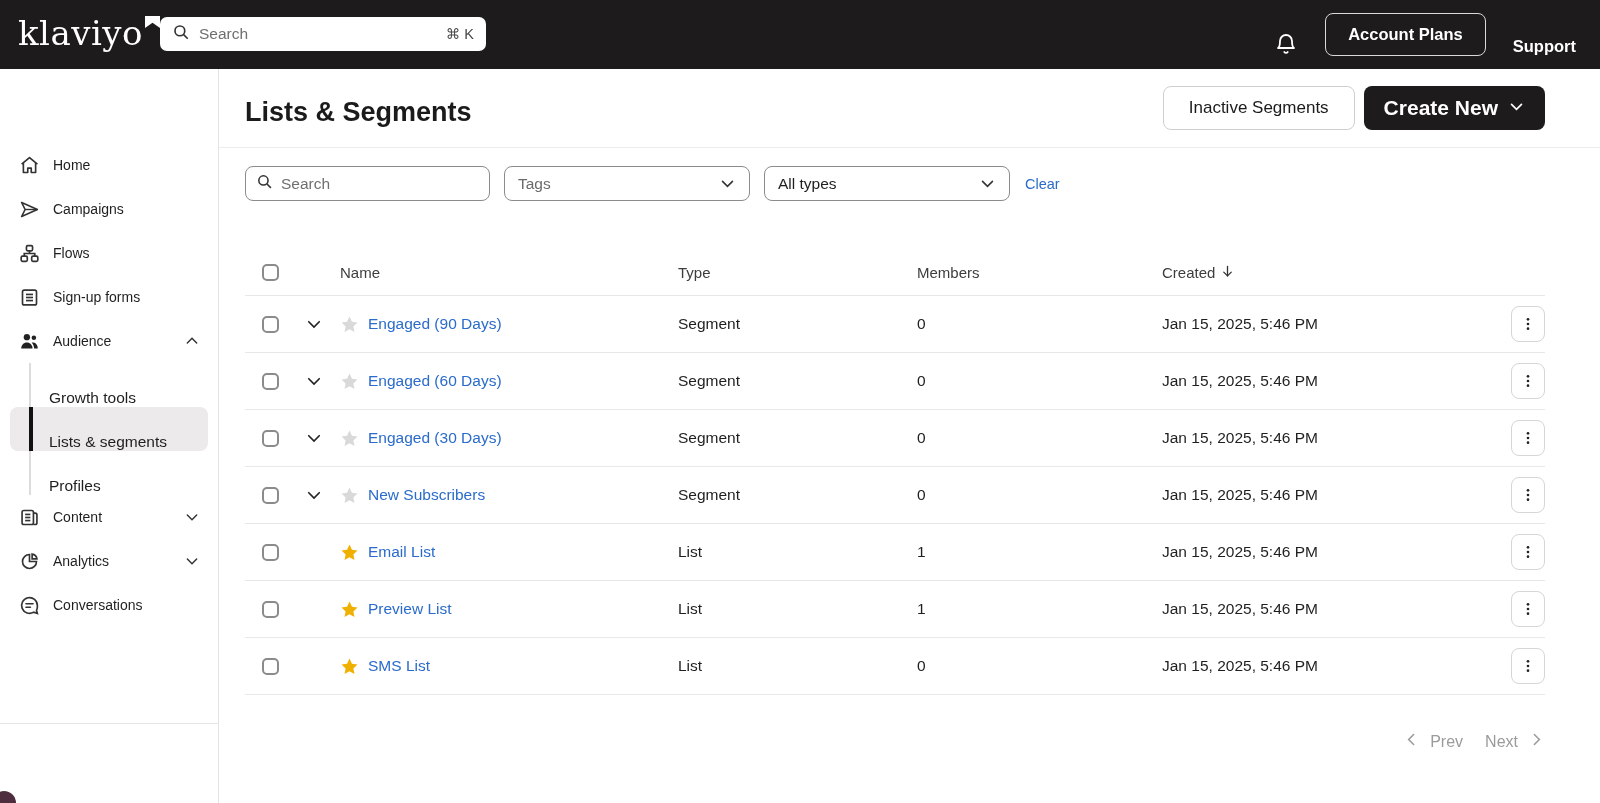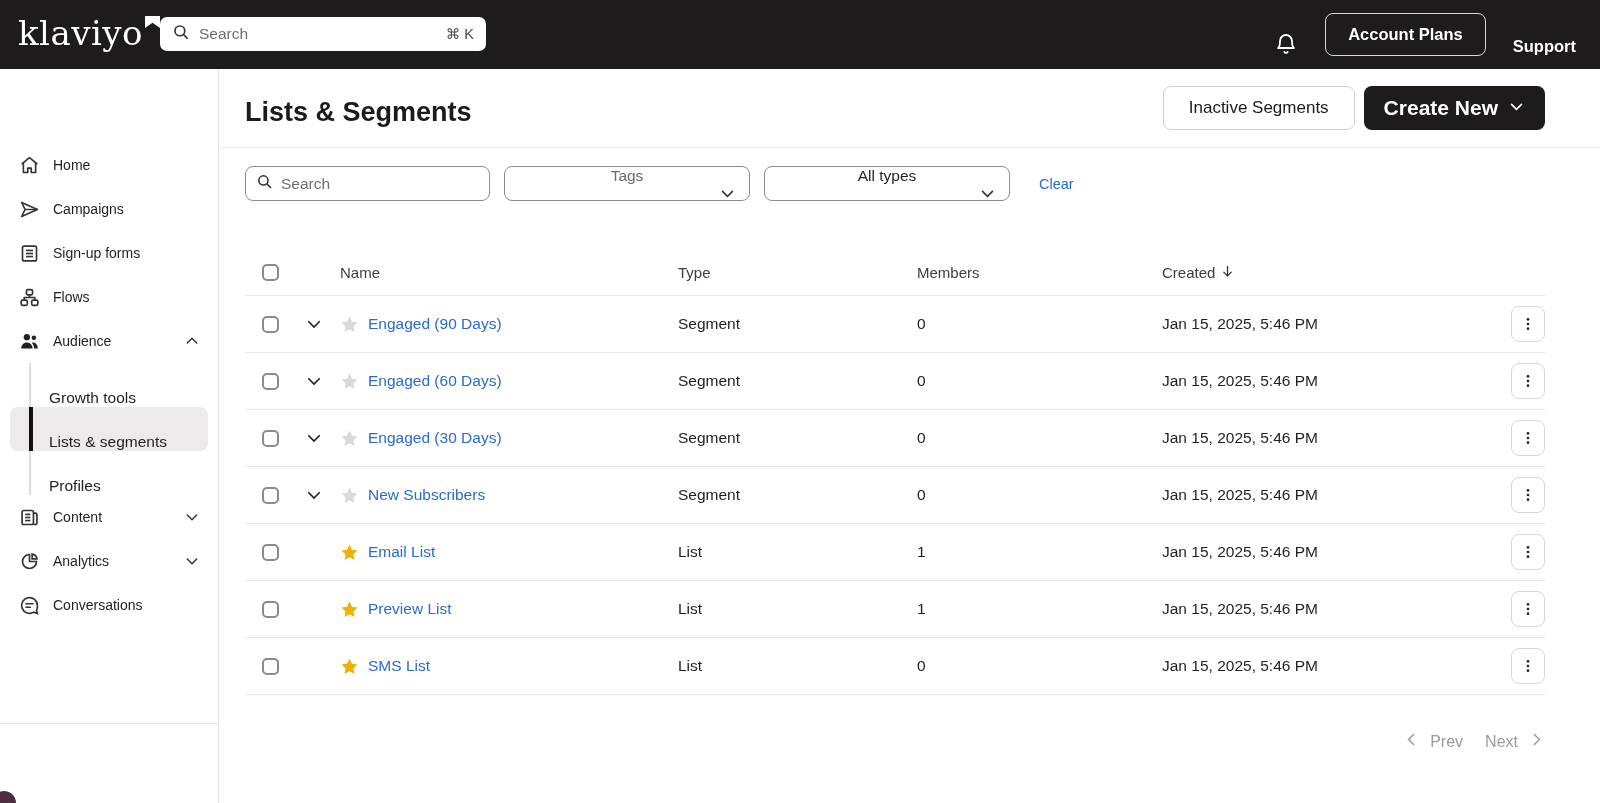--- a/index.html
+++ b/index.html
@@ -50,24 +50,24 @@
   .page-title{position:absolute;left:26px;top:28px;font-size:27px;font-weight:700;color:#1b1b1b;}
   .header-actions{position:absolute;right:55px;top:17px;display:flex;gap:9px;}
   .btn-outline{background:#fff;border:1px solid #cfcfcf;border-radius:8px;height:44px;padding:0 25px;font-size:17px;font-weight:400;font-family:inherit;color:#1b1b1b;cursor:pointer;}
   .btn-dark{background:#1d1b1b;border:none;border-radius:8px;height:44px;padding:0 20px;font-size:21px;font-weight:700;font-family:inherit;color:#fff;cursor:pointer;display:flex;align-items:center;gap:10px;}
   .header-divider{position:absolute;top:78px;left:0;right:0;height:1px;background:#ececec;}
 
   .filters{position:absolute;top:97px;left:26px;display:flex;align-items:center;gap:14px;}
   .filter-search{width:245px;height:35px;border:1px solid var(--border-gray);border-radius:8px;display:flex;align-items:center;padding:0 10px;gap:8px;background:#fff;}
   .filter-search input{border:none;outline:none;flex:1;font-size:15.5px;font-family:inherit;background:transparent;color:#1f1f1f;min-width:0;}
   .filter-search input::placeholder{color:#6f6f6f;}
-  .filter-select{width:246px;height:35px;border:1px solid var(--border-gray);border-radius:8px;display:flex;align-items:center;padding:0 13px;background:#fff;cursor:pointer;font-size:15.5px;flex-direction:column;}
+  .filter-select{width:246px;height:35px;border:1px solid var(--border-gray);border-radius:8px;display:flex;align-items:center;padding:0 13px;background:#fff;cursor:pointer;font-size:15.5px;}
   .filter-select .sel-chevron{margin-left:auto;display:flex;}
   .placeholder-text{color:#6b6b6b;}
-  .clear-link{color:var(--link-blue);font-size:14.5px;cursor:pointer;margin-left:15px;}
+  .clear-link{color:var(--link-blue);font-size:14.5px;cursor:pointer;margin-left:1px;}
 
   
   .table{position:absolute;top:181px;left:26px;width:1300px;}
   .tgrid{display:grid;grid-template-columns:50px 45px 338px 239px 245px 1fr 60px;align-items:center;}
   .thead{height:46px;color:#3d3d3d;font-size:15px;}
   .thead-underline{border-bottom:1px solid var(--row-divider);}
   .trow{height:57px;border-bottom:1px solid var(--row-divider);font-size:15.5px;}
   .cb{width:17px;height:17px;border:2px solid #8b8b8b;border-radius:5px;background:#fff;cursor:pointer;margin-left:17px;}
   .row-chevron{display:flex;align-items:center;cursor:pointer;padding-left:10px;}
   .name-cell{display:flex;align-items:center;gap:9px;min-width:0;}
@@ -133,38 +133,38 @@
           <svg width="21" height="21" viewBox="0 0 24 24" fill="none" stroke="#333" stroke-width="1.9" stroke-linejoin="round">
               <path d="M3 4l18 8-18 8 4-8-4-8z"></path>
               <path d="M7 12h14" stroke-width="1.6"></path>
             </svg>
         </span>
         <span>Campaigns</span>
       </div>
       <div class="nav-item">
         <span class="nav-icon">
           <svg width="21" height="21" viewBox="0 0 24 24" fill="none" stroke="#333" stroke-width="1.9">
+              <rect x="8.5" y="3" width="7" height="6" rx="1.5"></rect>
+              <rect x="2.5" y="15" width="7" height="6" rx="1.5"></rect>
+              <rect x="14.5" y="15" width="7" height="6" rx="1.5"></rect>
+              <path d="M12 9v3M6 15v-3h12v3"></path>
+            </svg>
+        </span>
+        <span>Flows</span>
+      </div>
+      <div class="nav-item">
+        <span class="nav-icon">
+          <svg width="21" height="21" viewBox="0 0 24 24" fill="none" stroke="#333" stroke-width="1.9">
               <rect x="4" y="3.5" width="16" height="17" rx="2"></rect>
               <line x1="8" y1="8.5" x2="16" y2="8.5"></line>
               <line x1="8" y1="12" x2="16" y2="12"></line>
               <line x1="8" y1="15.5" x2="16" y2="15.5"></line>
             </svg>
         </span>
         <span>Sign-up forms</span>
-      </div>
-      <div class="nav-item">
-        <span class="nav-icon">
-          <svg width="21" height="21" viewBox="0 0 24 24" fill="none" stroke="#333" stroke-width="1.9">
-              <rect x="8.5" y="3" width="7" height="6" rx="1.5"></rect>
-              <rect x="2.5" y="15" width="7" height="6" rx="1.5"></rect>
-              <rect x="14.5" y="15" width="7" height="6" rx="1.5"></rect>
-              <path d="M12 9v3M6 15v-3h12v3"></path>
-            </svg>
-        </span>
-        <span>Flows</span>
       </div>
       <div class="nav-item">
         <span class="nav-icon">
           <svg width="21" height="21" viewBox="0 0 24 24" fill="#222">
               <circle cx="9" cy="7" r="3.6"></circle>
               <path d="M2.5 20c0-4 2.8-7 6.5-7s6.5 3 6.5 7z"></path>
               <circle cx="17" cy="7.6" r="2.6"></circle>
               <path d="M16.5 13.2c2.9.4 5 3.1 5 6.8h-4.2c-.2-2.8-1.2-5.2-2.8-6.6.6-.2 1.3-.3 2-.2z"></path>
             </svg>
         </span>

